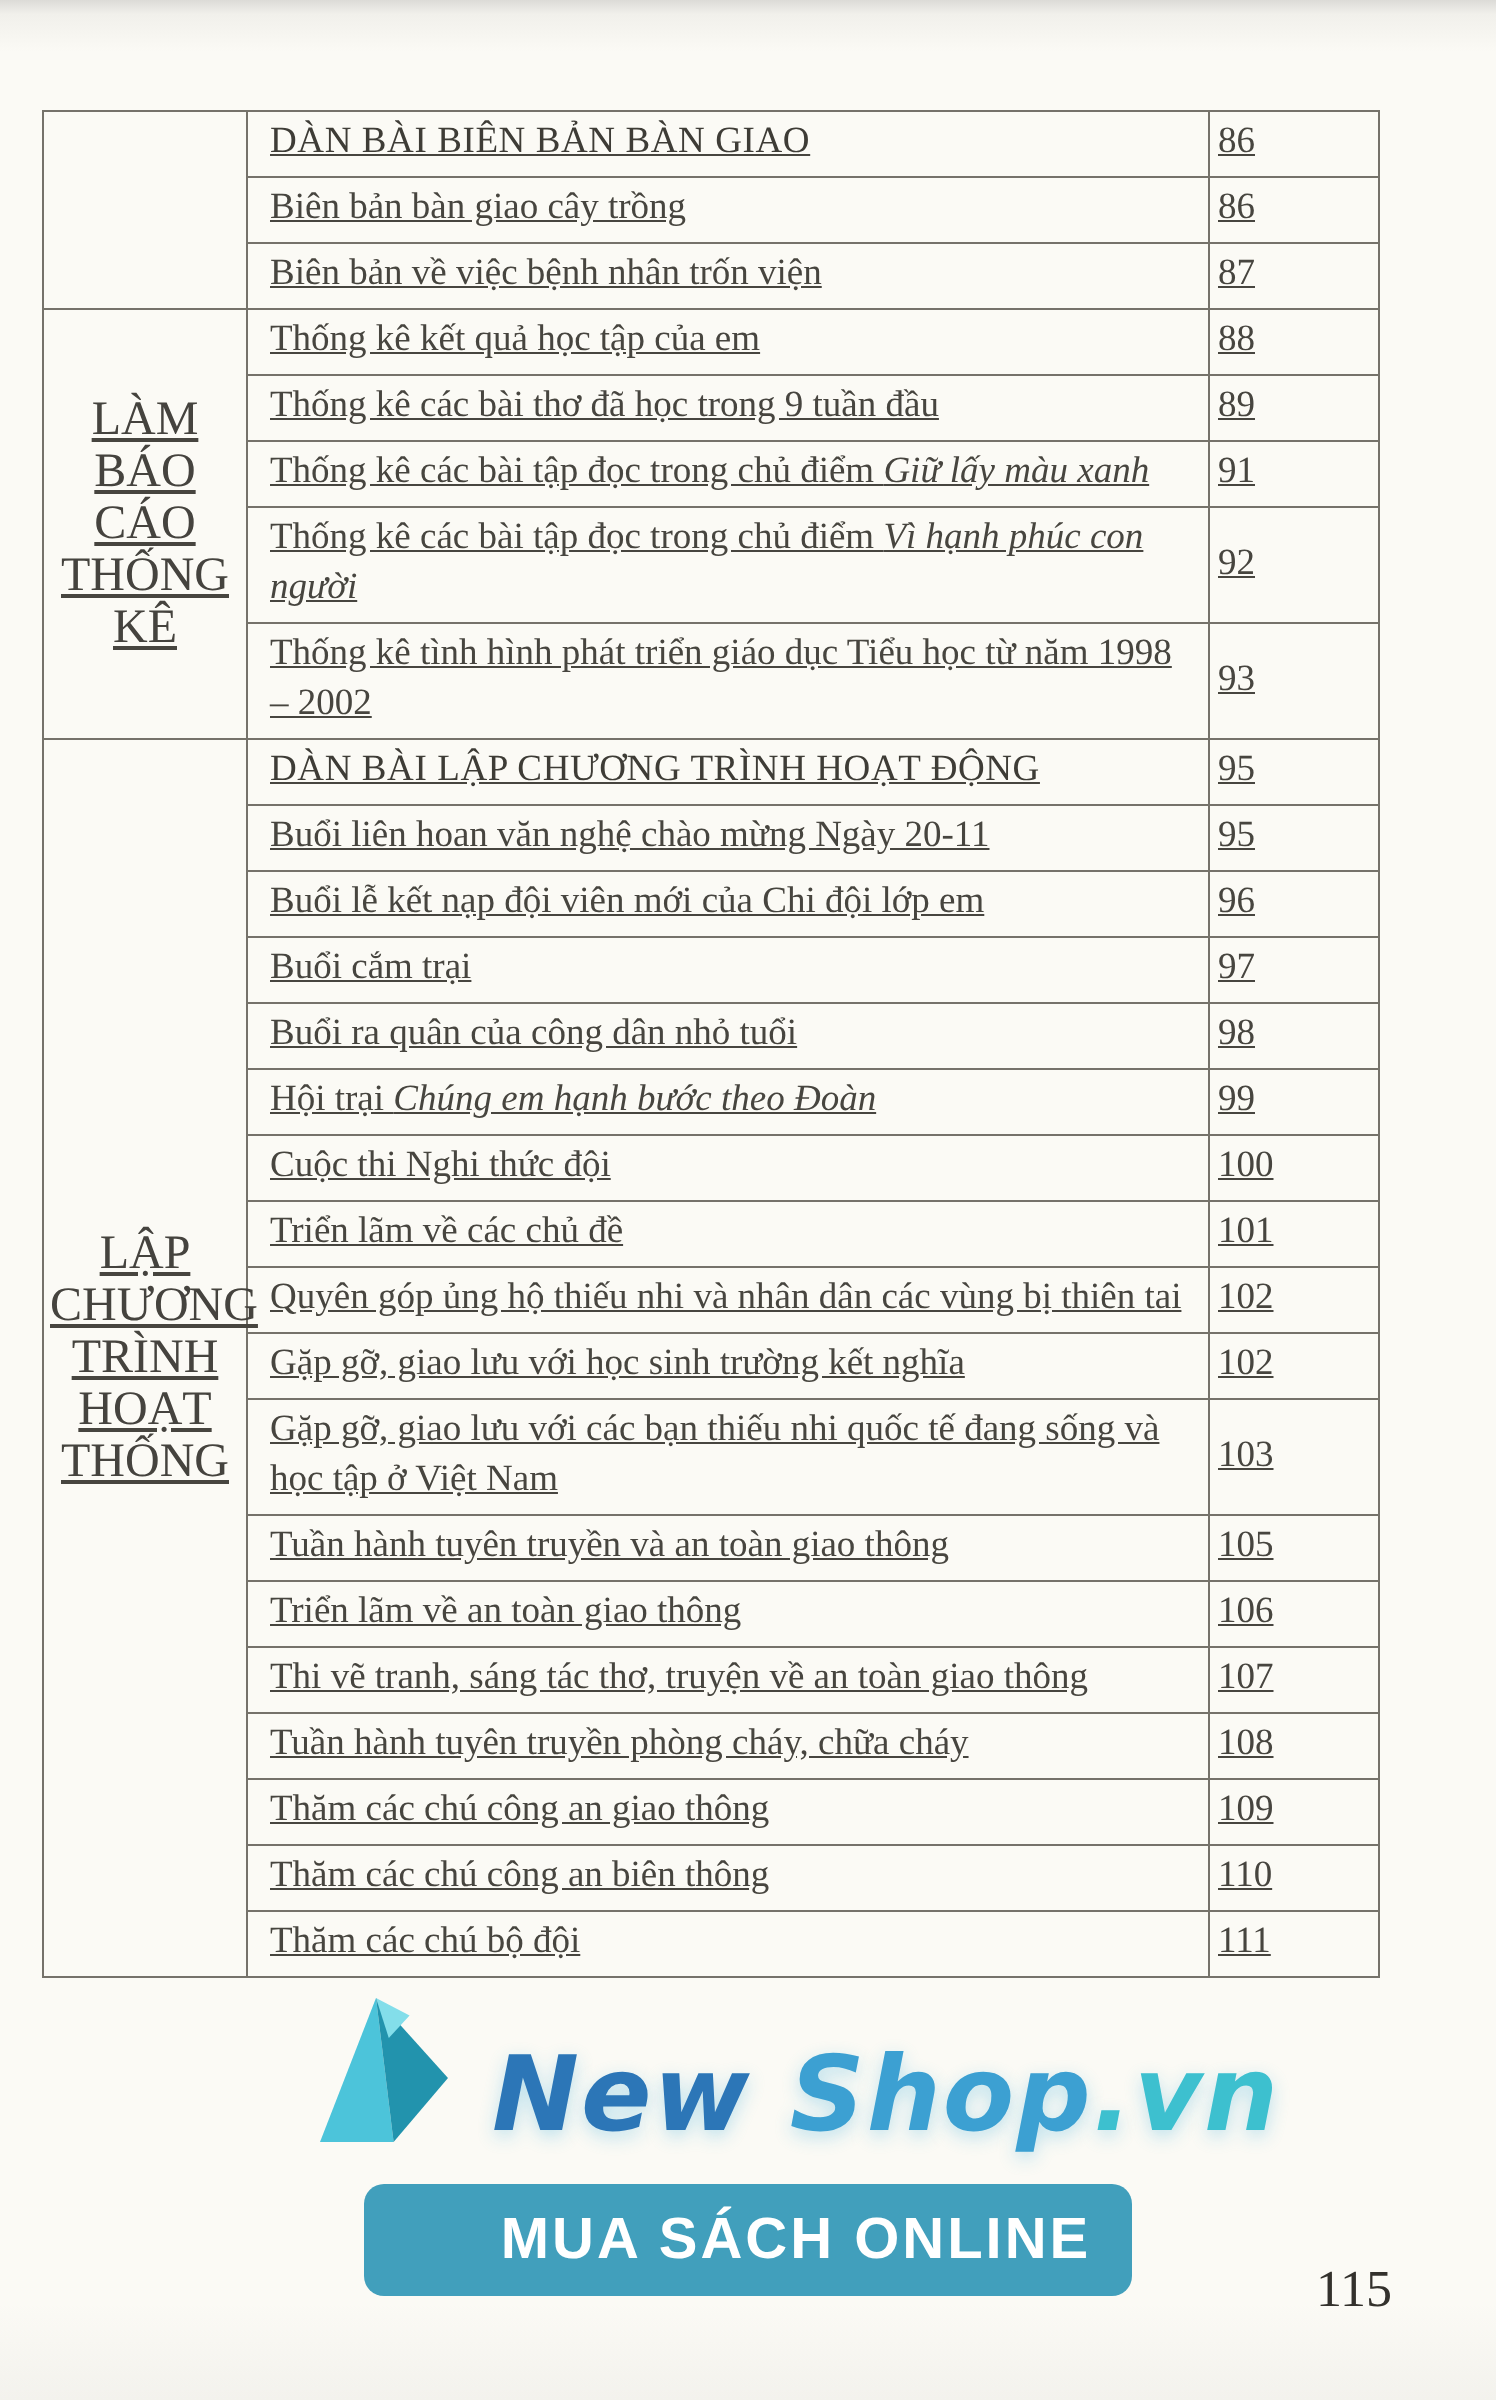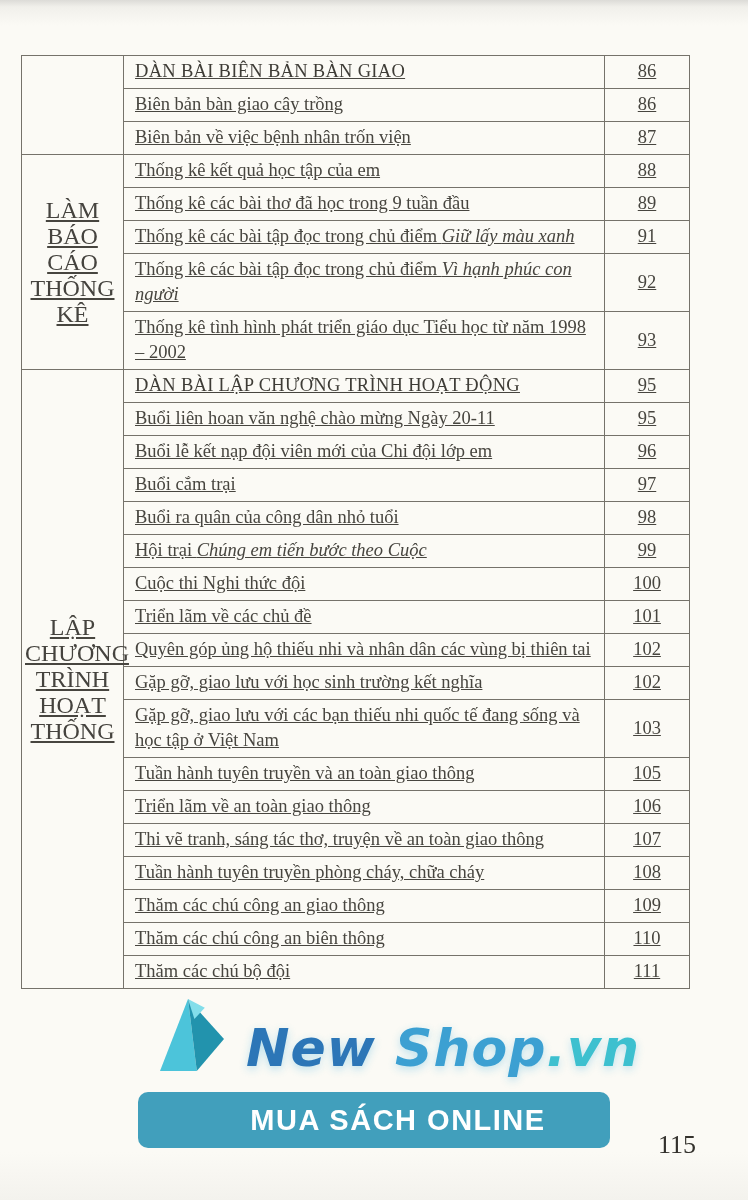--- a/index.html
+++ b/index.html
@@ -28,21 +28,20 @@
     font-size:24px; line-height:26px;
     padding:0 3px;
     color:#45433e;
   }
   td.title {
     font-size:18.5px; line-height:25px;
     padding:3px 8px 4px 11px;
   }
   td.title.head { letter-spacing:.3px; color:#3e3c36; }
   td.pg {
-    text-align:center;
     font-size:18.5px; line-height:25px;
     padding:3px 4px 4px 4px;
   }
   .watermark {
     position:absolute; left:152px; top:992px;
     display:flex; align-items:flex-end; gap:14px;
     opacity:.93; z-index:5;
     pointer-events:none;
   }
   .logo-mark { width:80px; height:86px; flex:0 0 auto; }
@@ -52,21 +51,21 @@
     font-size:52px; letter-spacing:1px;
     white-space:nowrap;
     text-shadow:0 3px 9px rgba(130,200,228,.55);
   }
   .logo-text .t-new  { color:#1d6db3; }
   .logo-text .t-shop { color:#2e9ad0; }
   .logo-text .t-vn   { color:#2fbccd; }
   .cta-button {
     position:absolute; left:50%; top:1092px;
     transform:translateX(-50%);
-    width:472px; height:56px;
+    width:384px; height:56px;
     background:#419fbc;
     border-radius:10px;
     display:flex; align-items:center; justify-content:center;
     color:#ffffff;
     font-family:"Liberation Sans", sans-serif;
     font-weight:bold; font-size:29px; letter-spacing:1.5px;
     z-index:6;
     cursor:pointer;
     padding-left:48px;
   }
@@ -137,21 +136,21 @@
         </tr>
         <tr>
           <td class="title"><span>Buổi cắm trại</span></td>
           <td class="pg">97</td>
         </tr>
         <tr>
           <td class="title"><span>Buổi ra quân của công dân nhỏ tuổi</span></td>
           <td class="pg">98</td>
         </tr>
         <tr>
-          <td class="title"><span>Hội trại </span><i>Chúng em tiến bước theo Cuộc</i></td>
+          <td class="title"><span>Hội trại </span><i>Chúng em hạnh bước theo Đoàn</i></td>
           <td class="pg">99</td>
         </tr>
         <tr>
           <td class="title"><span>Cuộc thi Nghi thức đội</span></td>
           <td class="pg">100</td>
         </tr>
         <tr>
           <td class="title"><span>Triển lãm về các chủ đề</span></td>
           <td class="pg">101</td>
         </tr>

